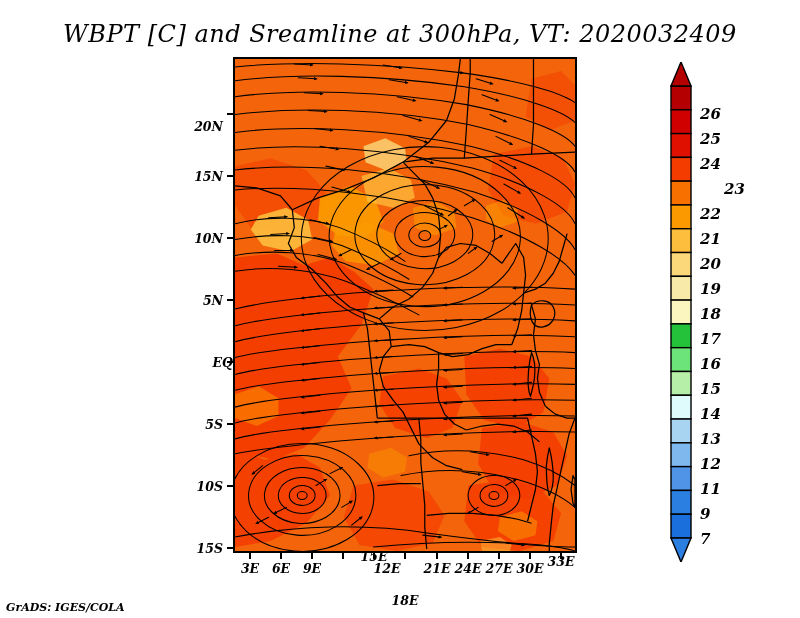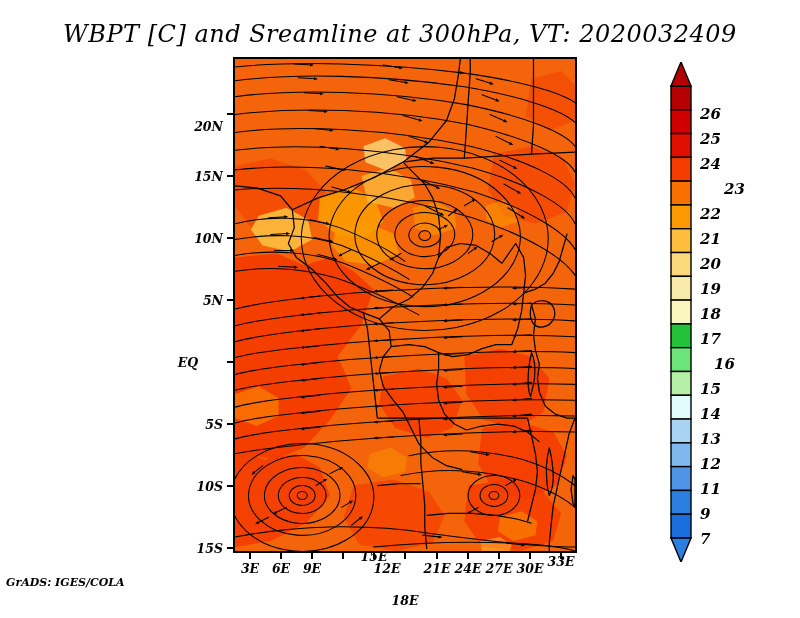--- a/index.html
+++ b/index.html
@@ -93,21 +93,21 @@
     font-size: 15px;
     color: #000000;
     transform: translateY(-50%);
     white-space: nowrap;
   }
 
   
   #footer-credit {
     position: absolute;
     left: 6px;
-    top: 576px;
+    top: 601px;
     font-family: "DejaVu Serif", "Liberation Serif", serif;
     font-style: italic;
     font-weight: bold;
     font-size: 11px;
     color: #000000;
     white-space: pre;
   }
 </style>
 </head>
 <body>
@@ -360,21 +360,21 @@
 <div class="tick ytick" style="left:227px; top:299px;"></div>
 <div class="tick ytick" style="left:227px; top:361px;"></div>
 <div class="tick ytick" style="left:227px; top:423px;"></div>
 <div class="tick ytick" style="left:227px; top:485px;"></div>
 <div class="tick ytick" style="left:227px; top:547px;"></div>
 
 <div class="axis-label ylabel" style="left:175px; top:114px; width:48px;margin-top:12px;">20N</div>
 <div class="axis-label ylabel" style="left:175px; top:176px; width:48px;">15N</div>
 <div class="axis-label ylabel" style="left:175px; top:238px; width:48px;">10N</div>
 <div class="axis-label ylabel" style="left:175px; top:300px; width:48px;">5N</div>
-<div class="axis-label ylabel" style="left:164px; top:362px; width:48px;text-align:center;">EQ</div>
+<div class="axis-label ylabel" style="left:185px; top:362px; width:48px;">EQ</div>
 <div class="axis-label ylabel" style="left:175px; top:424px; width:48px;">5S</div>
 <div class="axis-label ylabel" style="left:175px; top:486px; width:48px;">10S</div>
 <div class="axis-label ylabel" style="left:175px; top:548px; width:48px;">15S</div>
 
 <div class="tick xtick" style="left:249px; top:553px;"></div>
 <div class="tick xtick" style="left:280px; top:553px;"></div>
 <div class="tick xtick" style="left:311px; top:553px;"></div>
 <div class="tick xtick" style="left:342px; top:553px;"></div>
 <div class="tick xtick" style="left:373px; top:553px;"></div>
 <div class="tick xtick" style="left:404px; top:553px;"></div>
@@ -427,21 +427,21 @@
 <div class="cbar-label" style="top:114px;">26</div>
 <div class="cbar-label" style="top:139px;">25</div>
 <div class="cbar-label" style="top:164px;">24</div>
 <div class="cbar-label" style="top:189px;margin-left:24px;">23</div>
 <div class="cbar-label" style="top:214px;">22</div>
 <div class="cbar-label" style="top:239px;">21</div>
 <div class="cbar-label" style="top:264px;">20</div>
 <div class="cbar-label" style="top:289px;">19</div>
 <div class="cbar-label" style="top:314px;">18</div>
 <div class="cbar-label" style="top:339px;">17</div>
-<div class="cbar-label" style="top:364px;margin-left:14px;">16</div>
+<div class="cbar-label" style="top:364px;">16</div>
 <div class="cbar-label" style="top:389px;">15</div>
 <div class="cbar-label" style="top:414px;">14</div>
 <div class="cbar-label" style="top:439px;">13</div>
 <div class="cbar-label" style="top:464px;">12</div>
 <div class="cbar-label" style="top:489px;">11</div>
 <div class="cbar-label" style="top:514px;">9</div>
 <div class="cbar-label" style="top:539px;">7</div>
 
 <div id="footer-credit">GrADS: IGES/COLA</div>
 

